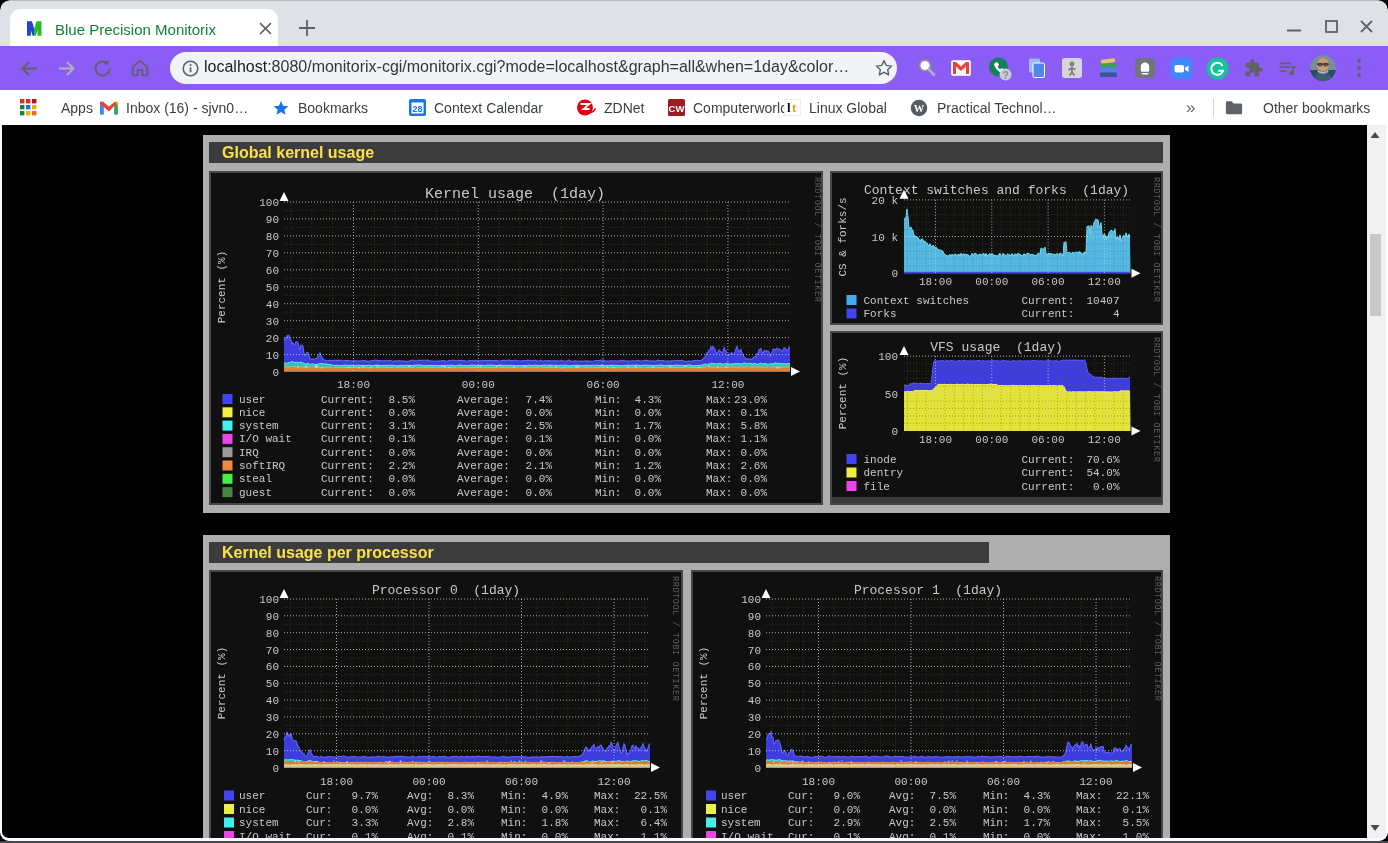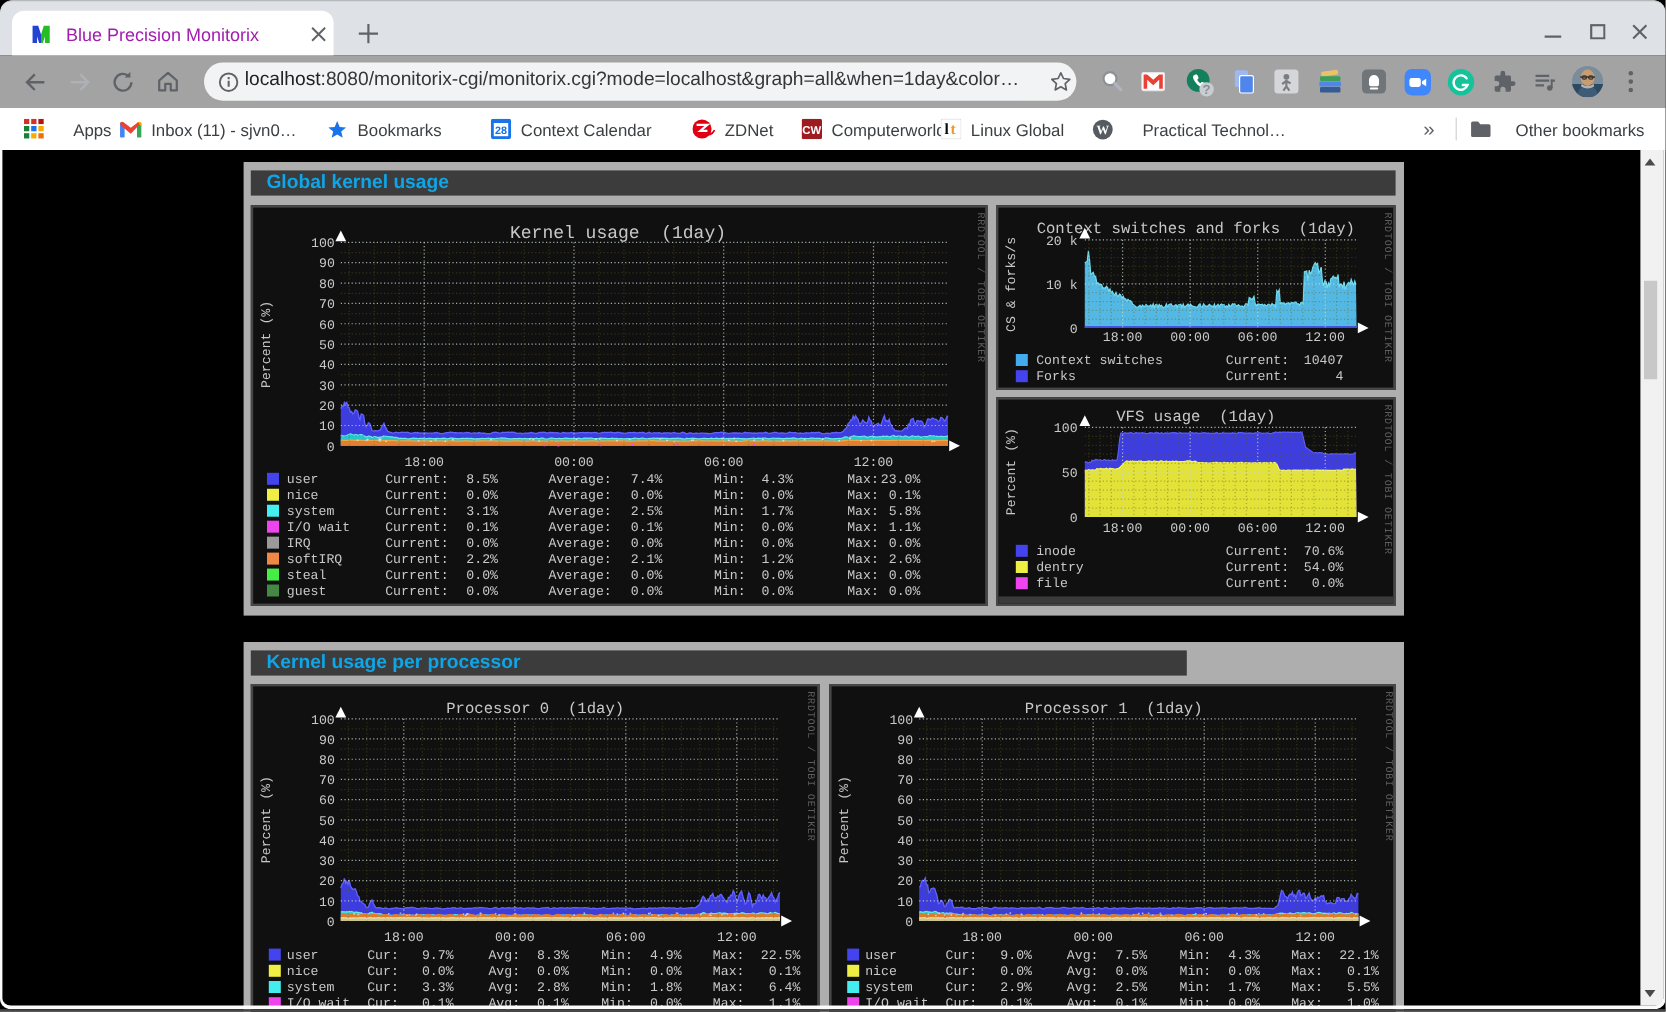--- a/index.html
+++ b/index.html
@@ -1,30 +1,30 @@
 <!DOCTYPE html>
 <html><head><meta charset="utf-8"><style>
 *{margin:0;padding:0;box-sizing:border-box}
 body{width:1388px;height:843px;background:#000;font-family:"Liberation Sans", sans-serif;overflow:hidden;position:relative}
 .win{position:absolute;left:0;top:0;width:1388px;height:843px;border-radius:10px 10px 0 0;overflow:hidden}
 .tabstrip{position:absolute;left:0;top:0;width:1388px;height:46px;background:#dee1e6;border-radius:10px 10px 0 0;border-top:1px solid #b6b9bc}
 .tab{position:absolute;left:10px;top:8px;width:268px;height:38px;background:#fff;border-radius:10px 10px 0 0}
-.tabtitle{position:absolute;left:55px;top:12px;font-size:15px;color:#a21caf;white-space:nowrap}
-.toolbar{position:absolute;left:0;top:46px;width:1388px;height:44px;background:#a3a3a3}
+.tabtitle{position:absolute;left:55px;top:12px;font-size:15px;color:#15803d;white-space:nowrap}
+.toolbar{position:absolute;left:0;top:46px;width:1388px;height:44px;background:#8b5cf6}
 .urlpill{position:absolute;left:170px;top:6px;width:727px;height:32px;background:#f1f3f4;border-radius:16px}
 .urltext{position:absolute;left:34px;top:6px;font-size:16px;color:#202124;white-space:nowrap}
 .bookbar{position:absolute;left:0;top:90px;width:1388px;height:35px;background:#fff}
 .bm{position:absolute;top:0;height:35px;display:flex;align-items:center;font-size:14px;color:#3c4043;white-space:nowrap}
 .content{position:absolute;left:0;top:125px;width:1366.5px;height:713px;background:#000}
 .winborder{position:absolute;left:0;top:125px;width:1388px;height:716px;border-left:2px solid #fbfbfb;border-right:2px solid #fbfbfb;border-bottom:3px solid #fbfbfb;border-radius:0 0 9px 9px;pointer-events:none}
 .botbar{position:absolute;left:0;top:840.5px;width:1388px;height:2.5px;background:#45474a}
 .scroll{position:absolute;left:1366.5px;top:125px;width:19px;height:713px;background:#f1f1f1}
 .thumb{position:absolute;left:3px;top:108.5px;width:11.5px;height:82px;background:#c8c8c8}
 .sect{position:absolute;background:#aeaeae}
-.shead{position:absolute;left:6.5px;height:21px;background:#3c3c3c;color:#0ea5e9;font-weight:bold;font-size:16px;line-height:21px;padding-left:13px;letter-spacing:0px}
+.shead{position:absolute;left:6.5px;height:21px;background:#3c3c3c;color:#fde047;font-weight:bold;font-size:16px;line-height:21px;padding-left:13px;letter-spacing:0px}
 .panel{position:absolute;background:#101010;border:2px solid #474747}
 .g{position:absolute}
 .t11{font-family:"Liberation Mono", monospace;font-size:11px;fill:#c8c8c8}
 .t13{font-family:"Liberation Mono", monospace;font-size:13px;fill:#c8c8c8}
 .t15{font-family:"Liberation Mono", monospace;font-size:15px;fill:#c8c8c8}
 .rrd{font-family:"Liberation Mono", monospace;font-size:8.5px;fill:#5e5e5e;letter-spacing:0.6px}
 .gm{stroke:rgba(98,98,26,0.42);stroke-width:1;stroke-dasharray:1 2}
 .gM{stroke:rgba(200,215,200,0.80);stroke-width:1;stroke-dasharray:1 2}
 svg text{white-space:pre}
 .ico{position:absolute}
@@ -174,21 +174,21 @@
         </svg>
         <span style="margin-left:24px">Apps</span>
       </div>
 <div class="bm" style="left:100px">
         <svg width="18" height="14" viewBox="0 0 16 12.5">
           <rect x="0" y="1.2" width="3.4" height="11" rx="0.6" fill="#4285f4"></rect>
           <rect x="12.6" y="1.2" width="3.4" height="11" rx="0.6" fill="#34a853"></rect>
           <path d="M12.6,1.2 L16,4 V1.8 A1.6,1.6 0 0 0 13.5,0.7 Z" fill="#f9ab00"></path>
           <path d="M0,1.8 A1.6,1.6 0 0 1 2.6,0.7 L8,4.9 L13.4,0.7 L14.6,2.5 L8,9.4 L0.6,3.2 Z" fill="#ea4335"></path>
         </svg>
-        <span style="margin-left:8px">Inbox (11) - sjvn0…</span>
+        <span style="margin-left:8px">Inbox (16) - sjvn0…</span>
       </div>
 <div class="bm" style="left:272px">
         <svg width="18" height="18" viewBox="0 0 24 24">
           <path d="M12,2.5 L14.8,9 L21.8,9.6 L16.5,14.2 L18.1,21 L12,17.4 L5.9,21 L7.5,14.2 L2.2,9.6 L9.2,9 Z" fill="#1a73e8"></path>
         </svg>
         <span style="margin-left:8px">Bookmarks</span>
       </div>
 <div class="bm" style="left:409px">
         <svg width="17" height="17" viewBox="0 0 17 17">
           <rect width="17" height="17" rx="2" fill="#1a73e8"></rect>
@@ -218,21 +218,21 @@
           <text x="3" y="13" font-size="13" font-weight="bold" fill="#0a0a0a" font-family="Liberation Serif">l</text>
           <text x="8" y="13" font-size="13" font-weight="bold" fill="#f29a1e" font-family="Liberation Serif">t</text>
         </svg>
         <span style="margin-left:8px">Linux Global</span>
       </div>
 <div class="bm" style="left:910px">
         <svg width="18" height="18" viewBox="0 0 24 24">
           <circle cx="12" cy="12" r="11" fill="#555b60"></circle>
           <text x="12" y="17" font-size="14" font-weight="bold" fill="#fff" text-anchor="middle" font-family="Liberation Serif">W</text>
         </svg>
-        <span style="margin-left:24px">Practical Technol…</span>
+        <span style="margin-left:9px">Practical Technol…</span>
       </div>
 <div class="bm" style="left:1186px;font-size:17px;color:#5f6368">»</div>
 <div style="position:absolute;left:1213px;top:8px;width:1px;height:19px;background:#d0d2d5"></div>
 <div class="bm" style="left:1225px">
         <svg width="18" height="15" viewBox="0 0 20 16">
           <path d="M1,2.5 a1.5,1.5 0 0 1 1.5,-1.5 h5 l2,2.5 h8 a1.5,1.5 0 0 1 1.5,1.5 v9 a1.5,1.5 0 0 1 -1.5,1.5 h-15 a1.5,1.5 0 0 1 -1.5,-1.5 Z" fill="#5f6368"></path>
         </svg>
         <span style="margin-left:20px">Other bookmarks</span>
       </div>
 </div>

